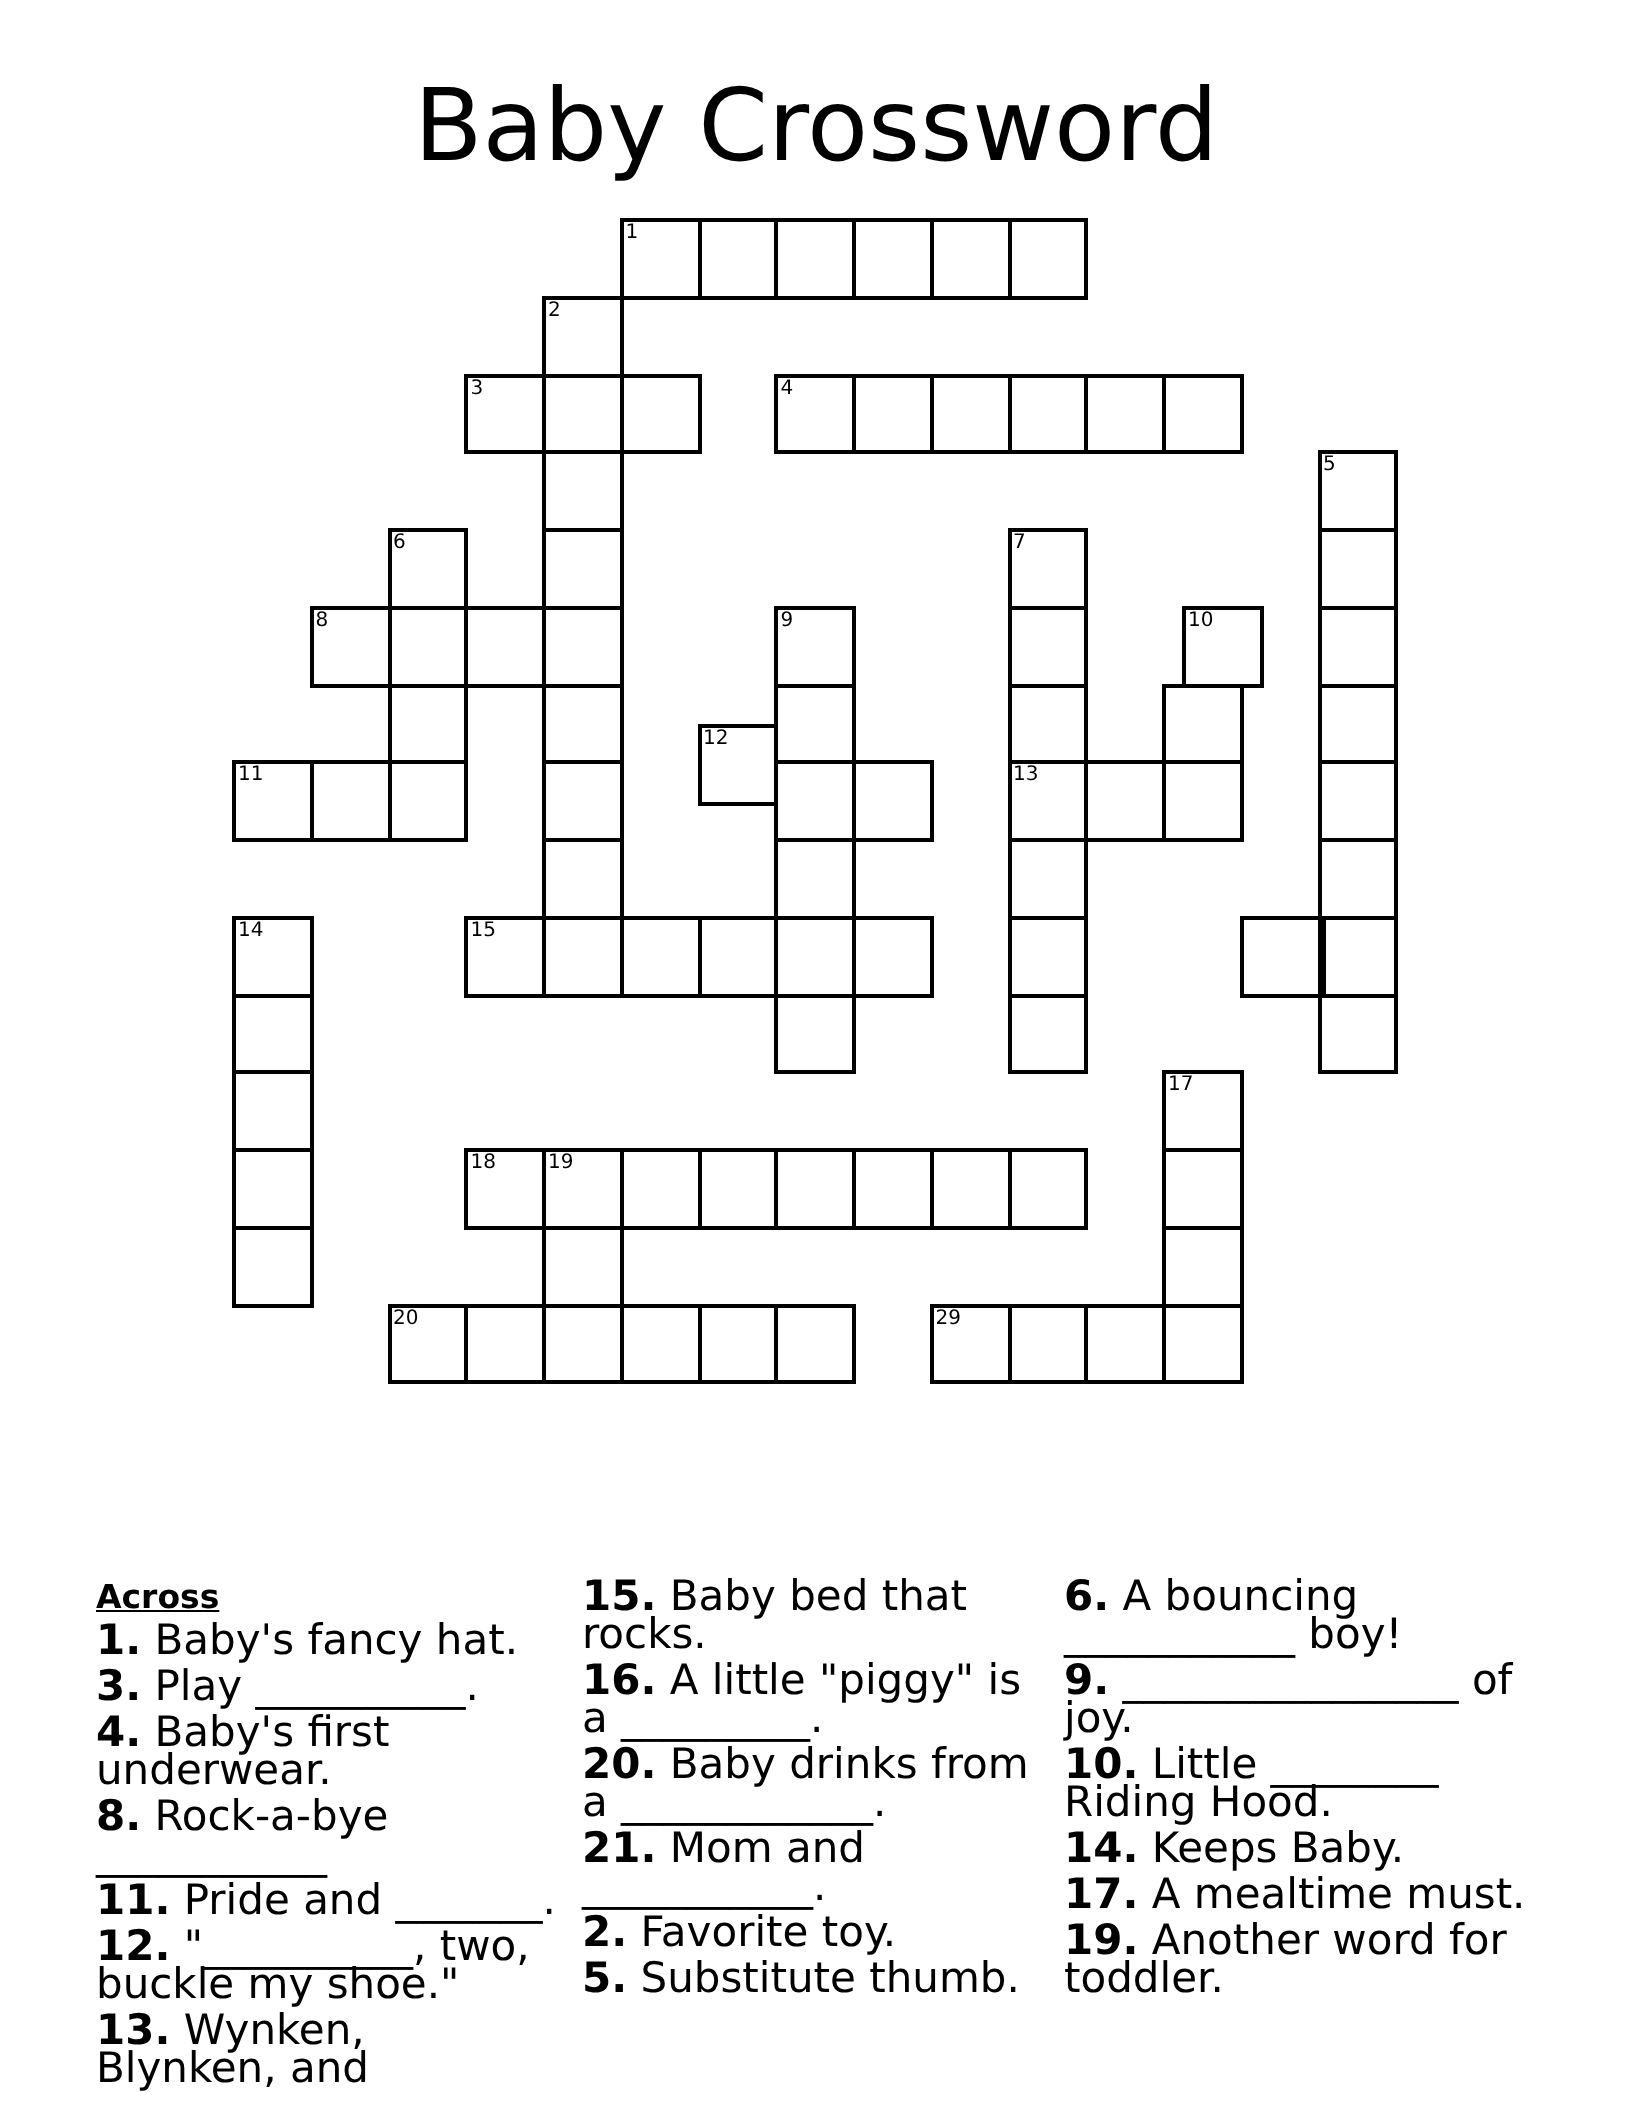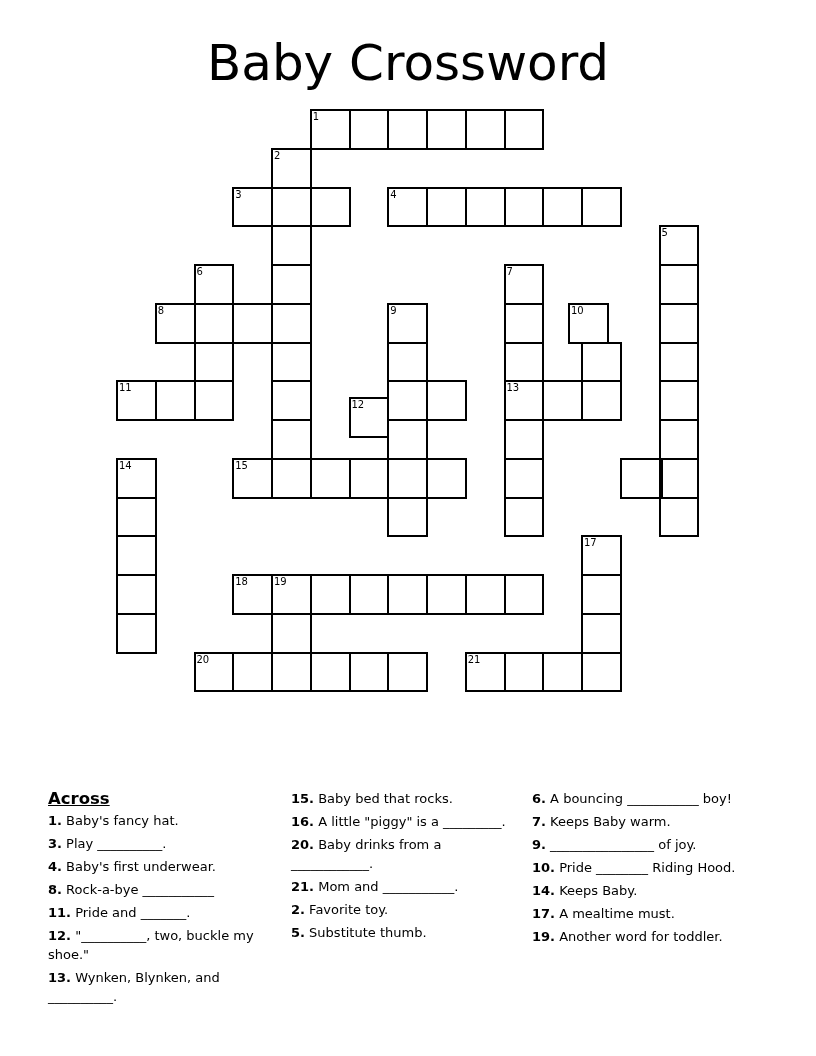--- a/index.html
+++ b/index.html
@@ -10,21 +10,21 @@
   .grid { position: absolute; left: 0; top: 0; width: 816px; height: 700px; }
   .cell { position: absolute; box-sizing: border-box; width: 40.75px; height: 40.75px;
           border: 2px solid #000; background: #fff; }
   .cell .num { position: absolute; left: 1px; top: 0px; font-size: 10px; line-height: 12px;
                font-family: "DejaVu Sans", sans-serif; }
   .clue-col { position: absolute; top: 745px; margin-top: 44px; }
   .col1 { left: 48px; width: 230px; }
   .col2 { left: 291px; width: 232px; }
   .col3 { left: 532px; width: 240px; }
   .heading { font-weight: bold; text-decoration: underline; font-size: 16.5px; line-height: 19px; margin-bottom: 3px; }
-  .clue { font-size: 13px; line-height: 19px; margin-bottom: 4px; }
+  .clue { font-size: 21px; line-height: 19px; margin-bottom: 4px; }
   .clue .n { font-weight: bold; }
 </style>
 </head>
 <body>
 
 <div class="title">Baby Crossword</div>
 
 <div class="grid" id="grid">
     <div class="cell" style="left: 309.75px; top: 109px;">
       <span class="num">1</span>
@@ -89,30 +89,30 @@
     </div>
     <div class="cell" style="left: 232.25px; top: 302.75px;"></div>
     <div class="cell" style="left: 387.25px; top: 302.75px;">
       <span class="num">9</span>
     </div>
     <div class="cell" style="left: 387.25px; top: 341.5px;"></div>
     <div class="cell" style="left: 387.25px; top: 380.25px;"></div>
     <div class="cell" style="left: 387.25px; top: 419px;"></div>
     <div class="cell" style="left: 387.25px; top: 457.75px;"></div>
     <div class="cell" style="left: 387.25px; top: 496.5px;"></div>
-    <div class="cell" style="left: 568px; top: 302.75px;">
+    <div class="cell" style="left: 591px; top: 302.75px;">
       <span class="num">10</span>
     </div>
     <div class="cell" style="left: 581px; top: 341.5px;"></div>
     <div class="cell" style="left: 581px; top: 380.25px;"></div>
     <div class="cell" style="left: 116px; top: 380.25px;">
       <span class="num">11</span>
     </div>
     <div class="cell" style="left: 154.75px; top: 380.25px;"></div>
-    <div class="cell" style="left: 348.5px; top: 397px;">
+    <div class="cell" style="left: 348.5px; top: 362px;">
       <span class="num">12</span>
     </div>
     <div class="cell" style="left: 426px; top: 380.25px;"></div>
     <div class="cell" style="left: 542.25px; top: 380.25px;"></div>
     <div class="cell" style="left: 116px; top: 457.75px;">
       <span class="num">14</span>
     </div>
     <div class="cell" style="left: 116px; top: 496.5px;"></div>
     <div class="cell" style="left: 116px; top: 535.25px;"></div>
     <div class="cell" style="left: 116px; top: 574px;"></div>
@@ -148,21 +148,21 @@
     <div class="cell" style="left: 271px; top: 612.75px;"></div>
     <div class="cell" style="left: 271px; top: 651.5px;"></div>
     <div class="cell" style="left: 193.5px; top: 651.5px;">
       <span class="num">20</span>
     </div>
     <div class="cell" style="left: 232.25px; top: 651.5px;"></div>
     <div class="cell" style="left: 309.75px; top: 651.5px;"></div>
     <div class="cell" style="left: 348.5px; top: 651.5px;"></div>
     <div class="cell" style="left: 387.25px; top: 651.5px;"></div>
     <div class="cell" style="left: 464.75px; top: 651.5px;">
-      <span class="num">21</span>
+      <span class="num">29</span>
     </div>
     <div class="cell" style="left: 503.5px; top: 651.5px;"></div>
     <div class="cell" style="left: 542.25px; top: 651.5px;"></div>
   </div>
 
 <div class="clue-col col1">
   <div class="heading">Across</div>
   <div id="col1-list">
       <div class="clue"><span class="n">1.</span><span> Baby's fancy hat.</span></div>
       <div class="clue"><span class="n">3.</span><span> Play __________.</span></div>
@@ -183,20 +183,19 @@
     </div>
   <div id="col2d-list">
       <div class="clue"><span class="n">2.</span><span> Favorite toy.</span></div>
       <div class="clue"><span class="n">5.</span><span> Substitute thumb.</span></div>
     </div>
 </div>
 
 <div class="clue-col col3">
   <div id="col3-list">
       <div class="clue"><span class="n">6.</span><span> A bouncing ___________ boy!</span></div>
-      <div class="clue"><span class="n">7.</span><span> Keeps Baby warm.</span></div>
       <div class="clue"><span class="n">9.</span><span> ________________ of joy.</span></div>
-      <div class="clue"><span class="n">10.</span><span> Pride ________ Riding Hood.</span></div>
+      <div class="clue"><span class="n">10.</span><span> Little ________ Riding Hood.</span></div>
       <div class="clue"><span class="n">14.</span><span> Keeps Baby.</span></div>
       <div class="clue"><span class="n">17.</span><span> A mealtime must.</span></div>
       <div class="clue"><span class="n">19.</span><span> Another word for toddler.</span></div>
     </div>
 </div>
 
 </body></html>

